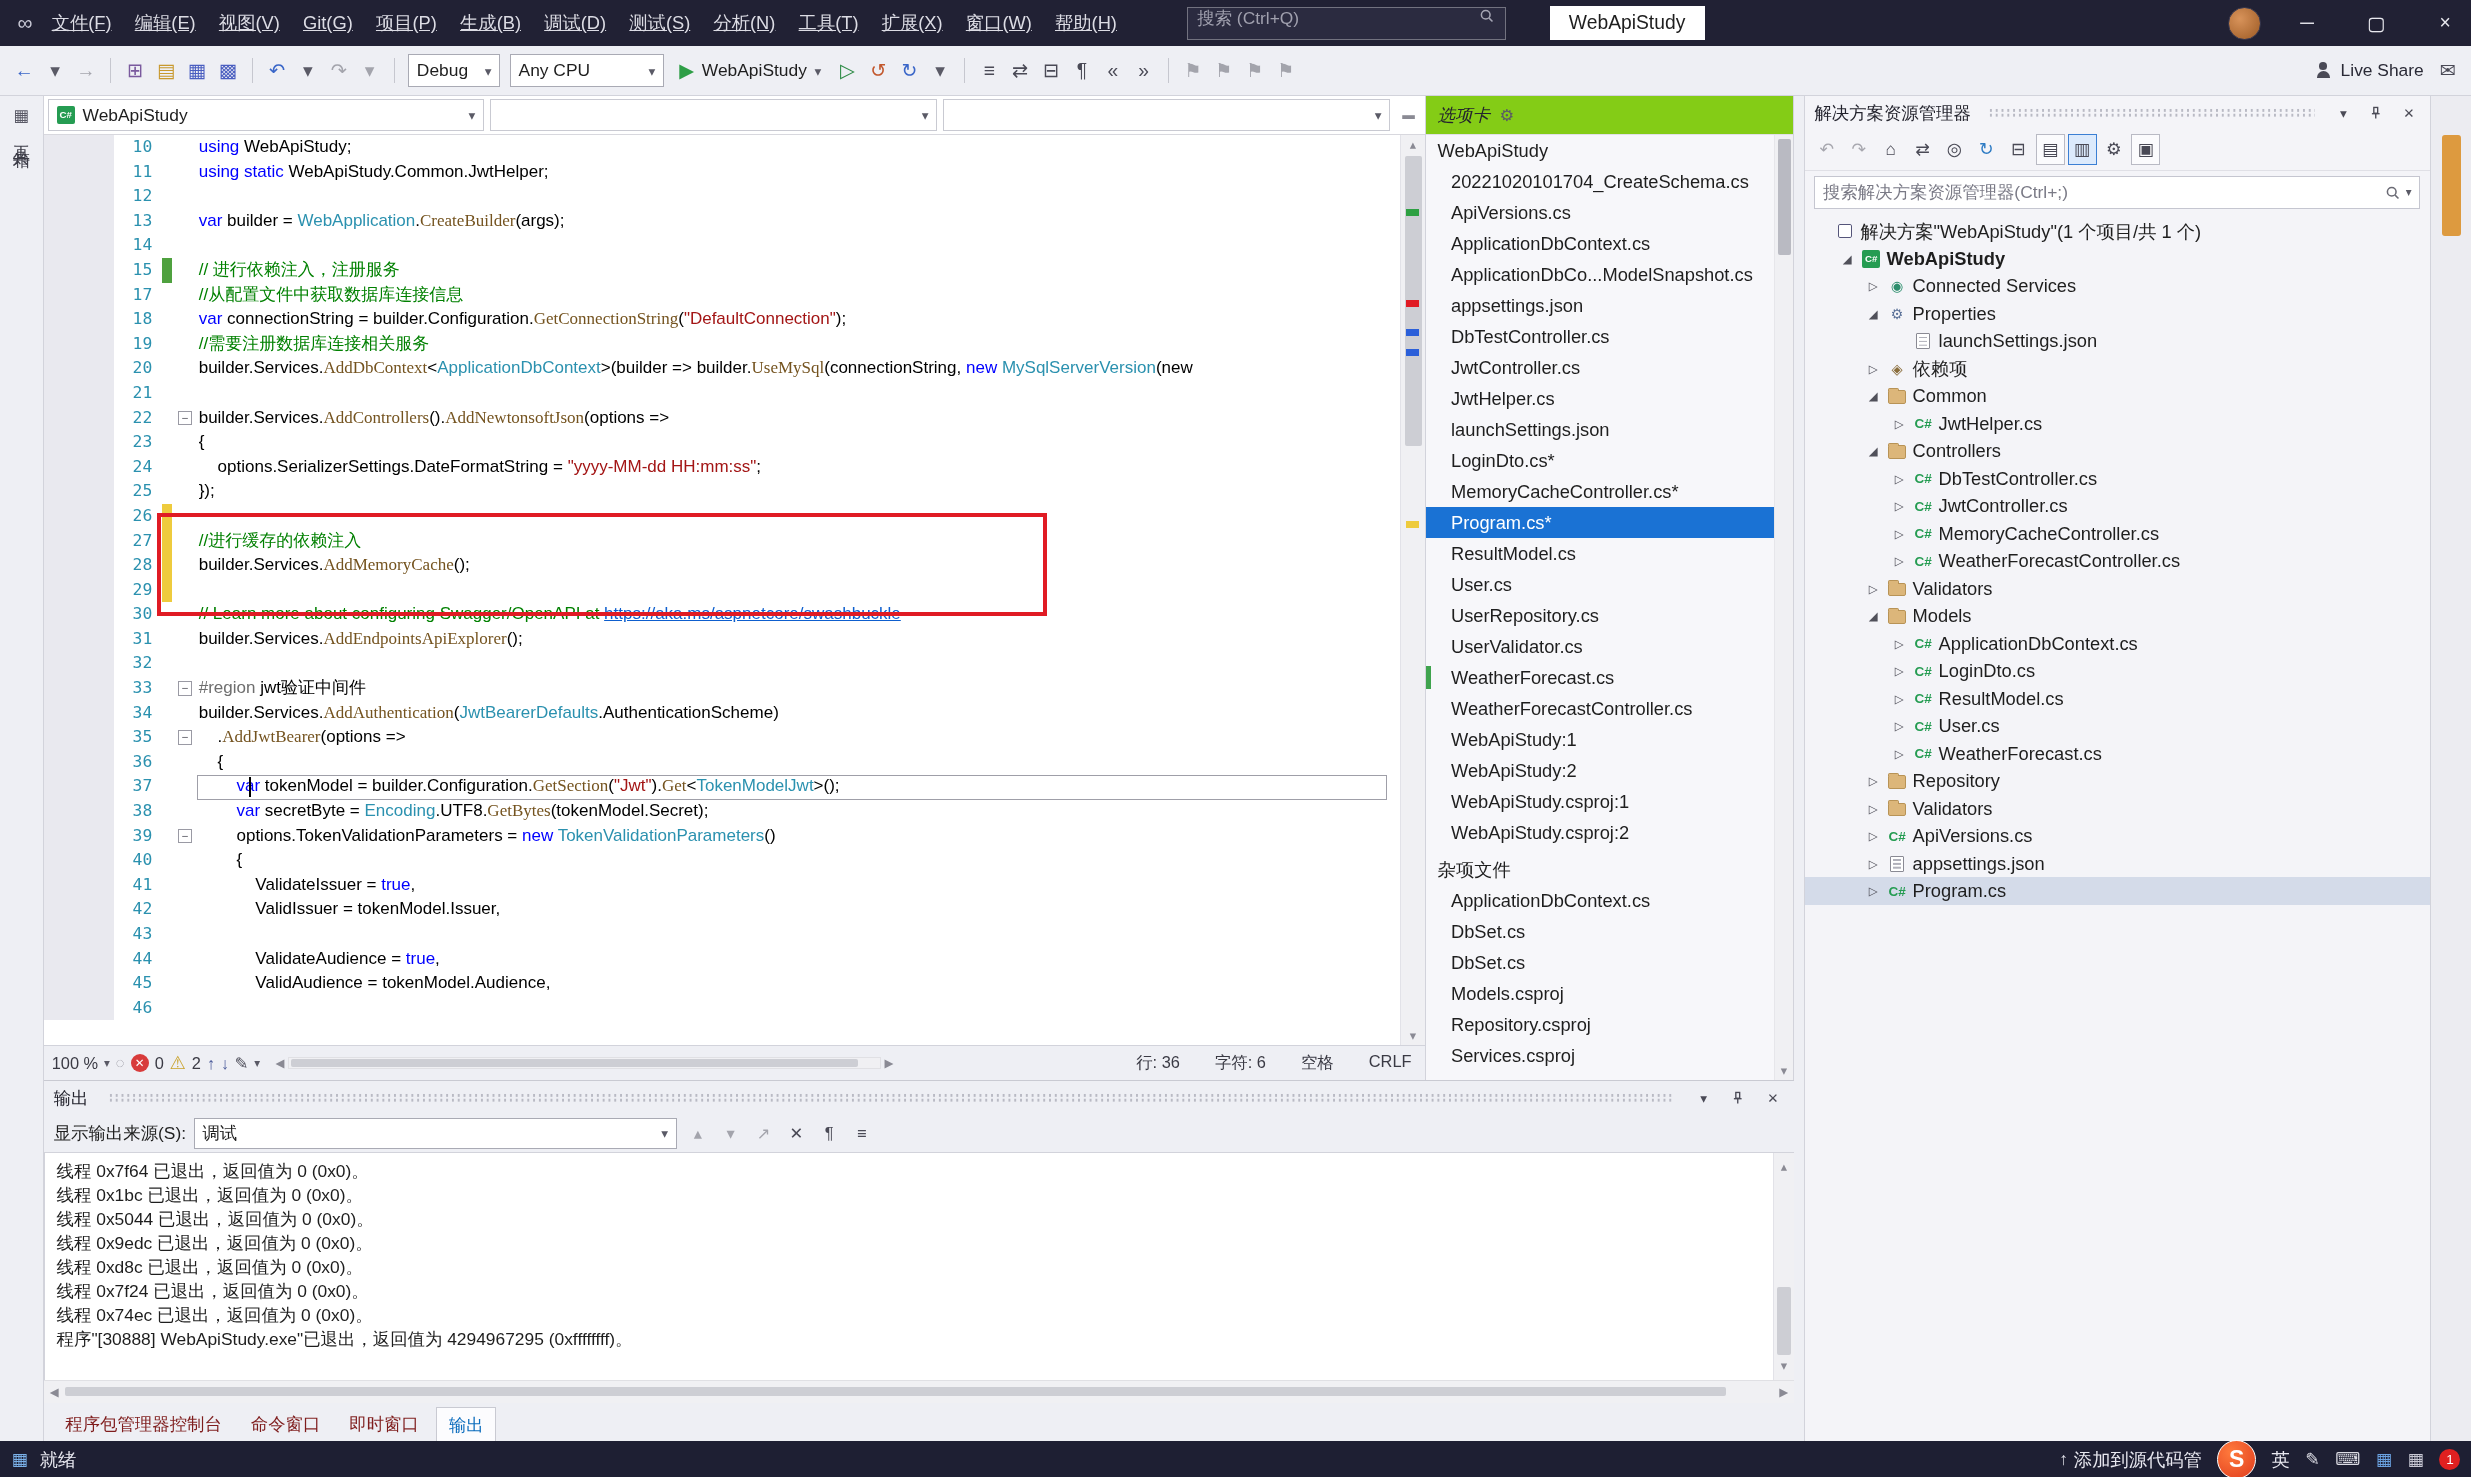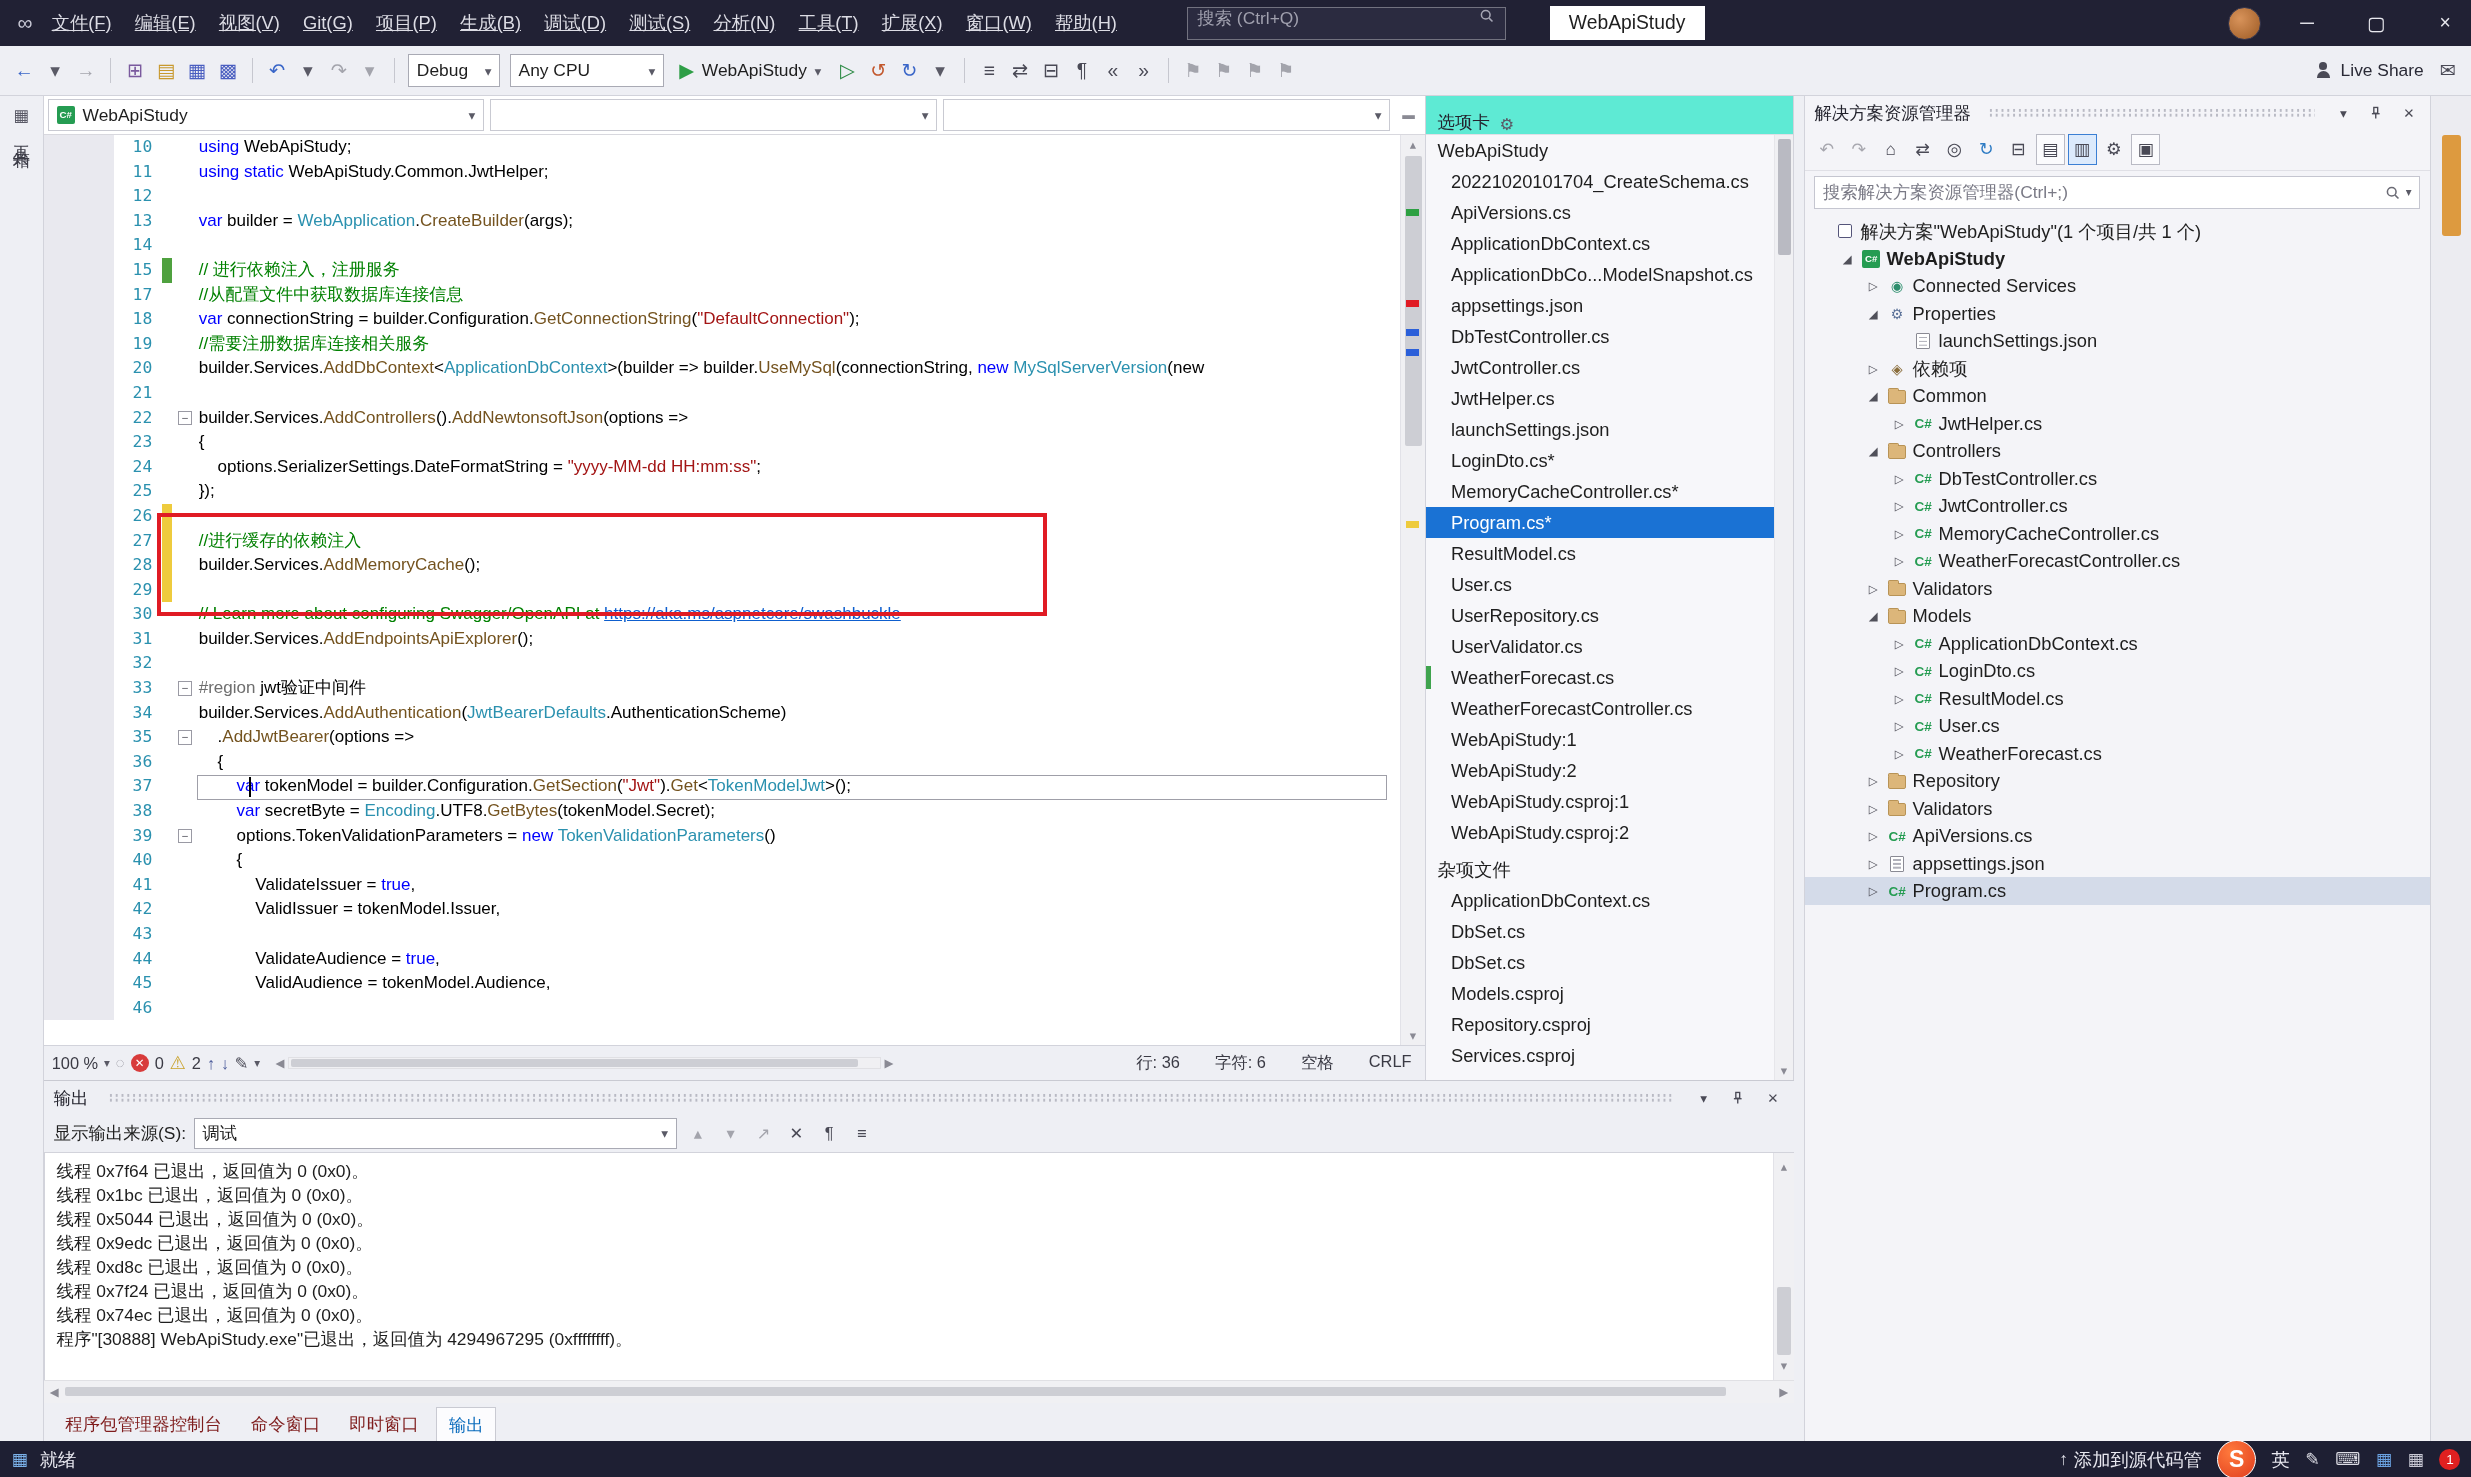--- a/index.html
+++ b/index.html
@@ -55,41 +55,41 @@
   .code-line{display:flex;height:24.6px;line-height:24.6px;font-family:"DejaVu Sans Mono","Liberation Mono",monospace;font-size:17px;white-space:pre;overflow:hidden;}
   .ind{flex:0 0 70px;background:#e9e9ef;}
   .lnum{flex:0 0 48px;text-align:right;padding-right:9.7px;color:#2b91af;font-size:16.4px;font-family:"DejaVu Sans Mono","Liberation Mono",monospace;}
   .chg{flex:0 0 9.7px;}
   .chg.g{background:#4fa13f;}
   .chg.y{background:#eecb3d;}
   .fold{flex:0 0 27px;display:flex;align-items:center;justify-content:center;}
   .foldbox{width:14.5px;height:14.5px;border:1px solid #9a9aa4;color:#5a5a64;font-size:11.6px;line-height:12.6px;text-align:center;background:#fff;}
   .ctext{flex:1;color:#000;white-space:pre;}
   .tk-k{color:#0000ff;}.tk-t{color:#2b91af;}.tk-s{color:#a31515;}.tk-c{color:#008000;}
-  .tk-m{color:#74531f;}.tk-u{color:#0e5fce;text-decoration:underline;}.tk-d{color:#6e6e6e;}
+  .tk-m{color:#74531f;font-family:Liberation Serif, serif;}.tk-u{color:#0e5fce;text-decoration:underline;}.tk-d{color:#6e6e6e;}
   .red-box{position:absolute;left:113px;width:890px;border:4.8px solid #e01b24;z-index:6;}
   .curline-box{position:absolute;left:153px;width:1190px;height:25px;border:1px solid #9f9fa8;z-index:2;}
   .caret-bar{position:absolute;width:1.9px;height:20px;background:#000;z-index:3;}
   .vscroll{position:absolute;right:0;top:0;bottom:0;width:25px;background:#f0f0f3;border-left:1px solid #e2e2e8;z-index:4;}
   .vscroll .sarrow{position:absolute;left:0;width:100%;text-align:center;color:#8a8a94;font-size:12.6px;}
   .vthumb{position:absolute;left:3.9px;width:17.4px;background:#cdced4;border-radius:1.9px;}
   .smark{position:absolute;left:4.8px;width:13.5px;height:6.8px;}
 
   
   .estrip{height:35px;display:flex;align-items:center;background:#eeeff4;border-top:1px solid #d2d3db;font-size:16.4px;color:#3a3a44;padding:0 7.7px;gap:5.8px;}
   .err-ic{width:18.3px;height:18.3px;border-radius:50%;background:#d83b3b;color:#fff;font-size:11.6px;display:flex;align-items:center;justify-content:center;}
   .warn-ic{color:#c9a129;font-size:18.3px;}
   .ehscroll{flex:1;max-width:618px;height:15.4px;margin:0 9.7px;display:flex;align-items:center;gap:3.9px;color:#8a8a94;font-size:11.6px;}
   .ehtrack{flex:1;height:11.6px;background:#f0f0f3;border:1px solid #e0e0e4;position:relative;}
   .ehthumb{position:absolute;left:1.9px;top:1px;height:7.7px;width:96%;background:#cdced4;border-radius:1.9px;}
   .einfo{display:flex;gap:35px;margin-left:auto;padding-right:5.8px;}
 
   
   .tabs-panel{flex:1;background:#f7f7fa;display:flex;flex-direction:column;border-right:1px solid #d2d3db;min-width:0;}
-  .tp-head{height:39px;display:flex;align-items:flex-end;padding:0 11.6px;font-size:17.4px;color:#24242e;gap:9.7px;background:#5eead4;border-bottom:1px solid #e0e0e6;}
+  .tp-head{height:39px;display:flex;align-items:center;padding:0 11.6px;font-size:17.4px;color:#24242e;gap:9.7px;background:#84cc16;border-bottom:1px solid #e0e0e6;font-style:italic;}
   .gear{color:#5a5a66;font-size:16.4px;}
   .tp-list{flex:1;overflow:hidden;position:relative;font-size:18.3px;}
   .tp-group{height:31px;line-height:31px;padding-left:11.6px;color:#1e1e1e;white-space:nowrap;}
   .tp-group.misc{margin-top:5.8px;}
   .tp-item{height:31px;line-height:31px;padding-left:25px;color:#1e1e1e;position:relative;white-space:nowrap;overflow:hidden;}
   .tp-item.sel{background:#1a72d4;color:#fff;}
   .gbar{position:absolute;left:0;top:3.9px;width:4.8px;height:23px;background:#3fa34d;}
   .tp-scroll{position:absolute;right:0;top:0;bottom:0;width:19.3px;background:#f0f0f3;border-left:1px solid #e6e6ea;}
   .tp-thumb{position:absolute;left:2.9px;top:3.9px;width:13.5px;height:116px;background:#b9bac2;border-radius:1.9px;}
   .tp-down{position:absolute;left:0;bottom:1.9px;width:100%;text-align:center;color:#8a8a94;font-size:12.6px;}

